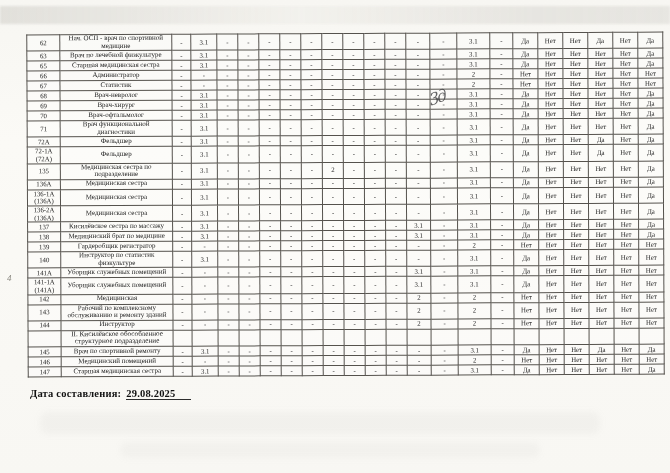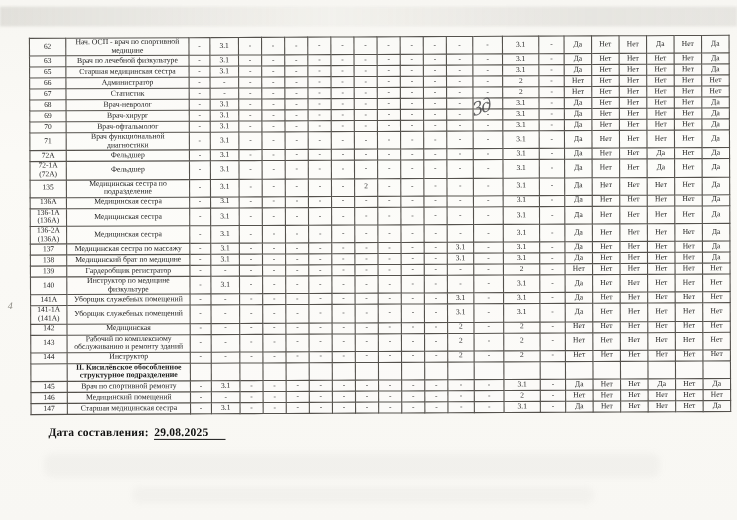--- a/index.html
+++ b/index.html
@@ -24,35 +24,35 @@
   }
   td{
     border:1px solid #55524d;
     font-size:6.8px;line-height:7.6px;
     color:#1b1b1b;text-align:center;vertical-align:middle;
     padding:0;height:9px;overflow:hidden;
     word-wrap:break-word;
   }
   td.c-id{font-size:6.8px;padding:0 1px;}
   td.c-title{font-size:7px;padding:0 3px;text-align:center;}
-  tr.section td.c-title{font-weight:bold;font-size:7.2px;margin-top:44px;}
+  tr.section td.c-title{font-weight:normal;font-size:7.2px;margin-top:44px;}
   .hand{
     position:absolute;left:429px;top:88px;
     font-size:16px;font-style:italic;color:#3d3d3f;
     font-family:"DejaVu Serif", serif;
     transform:rotate(-20deg) skewX(-8deg);
     opacity:.8;letter-spacing:-2px;
   }
   .margin-mark{
     position:absolute;left:7px;top:273px;
     font-size:9px;color:#8a8880;font-style:italic;
   }
   .date-line{
     position:absolute;left:30px;top:388px;
-    font-size:10.5px;color:#121212;font-weight:600;letter-spacing:.2px;margin-left:14px;
+    font-size:10.5px;color:#121212;font-weight:600;letter-spacing:.2px;
   }
   .date-value{border-bottom:1px solid #2d2d2d;padding-right:16px;margin-left:5px;}
 </style>
 </head>
 <body>
 
 <div class="scan-band"></div>
 <div class="noise1"></div>
 <div class="noise2"></div>
 
@@ -453,21 +453,21 @@
         <td class="c-n">-</td>
         <td class="c-yn">Да</td>
         <td class="c-yn">Нет</td>
         <td class="c-yn">Нет</td>
         <td class="c-yn">Нет</td>
         <td class="c-yn">Нет</td>
         <td class="c-yn">Да</td>
       </tr>
       <tr>
         <td class="c-id">137</td>
-        <td class="c-title">Медицинская сестра по массажу</td>
+        <td class="c-title">Кисилёвское сестра по массажу</td>
         <td class="c-n">-</td>
         <td class="c-n">3.1</td>
         <td class="c-n">-</td>
         <td class="c-n">-</td>
         <td class="c-n">-</td>
         <td class="c-n">-</td>
         <td class="c-n">-</td>
         <td class="c-n">-</td>
         <td class="c-n">-</td>
         <td class="c-n">-</td>
@@ -528,21 +528,21 @@
         <td class="c-n">-</td>
         <td class="c-yn">Нет</td>
         <td class="c-yn">Нет</td>
         <td class="c-yn">Нет</td>
         <td class="c-yn">Нет</td>
         <td class="c-yn">Нет</td>
         <td class="c-yn">Нет</td>
       </tr>
       <tr>
         <td class="c-id">140</td>
-        <td class="c-title">Инструктор по медицине физкультуре</td>
+        <td class="c-title">Инструктор по статистик физкультуре</td>
         <td class="c-n">-</td>
         <td class="c-n">3.1</td>
         <td class="c-n">-</td>
         <td class="c-n">-</td>
         <td class="c-n">-</td>
         <td class="c-n">-</td>
         <td class="c-n">-</td>
         <td class="c-n">-</td>
         <td class="c-n">-</td>
         <td class="c-n">-</td>

